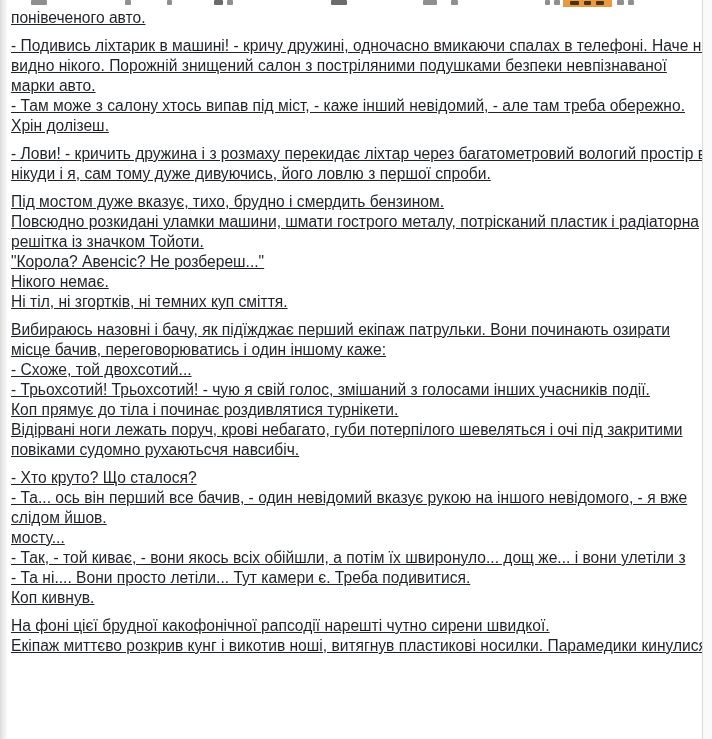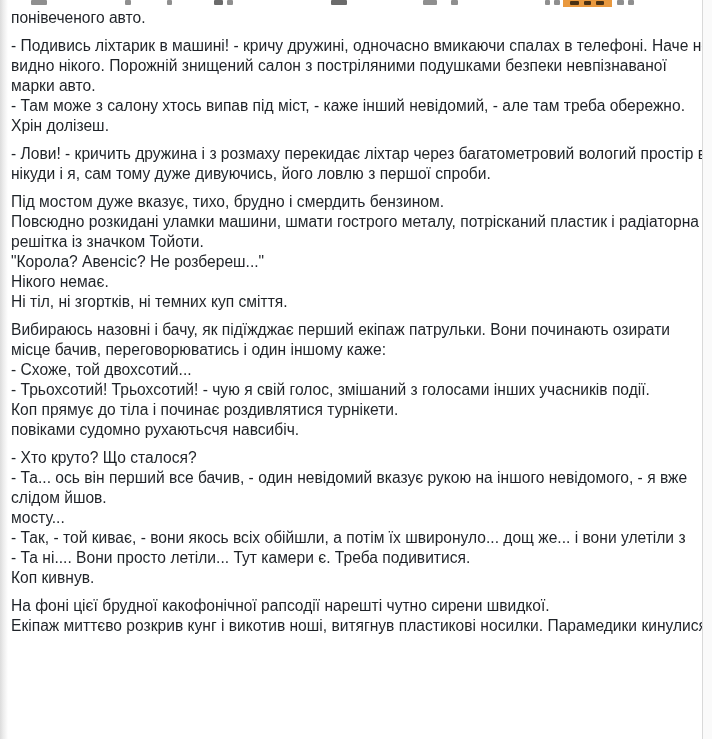--- a/index.html
+++ b/index.html
@@ -36,21 +36,21 @@
     position:absolute;top:0;height:7px;
     background:#e9993f;
   }
   .find-highlight .mark{
     position:absolute;top:1px;height:4px;
     background:#4a3114;border-radius:1px;
   }
   .content{
     position:absolute;left:11px;top:8px;width:692px;
   }
-  .para{margin:0 0 8px 0;}
+  .para{margin:0 0 8px 0;text-decoration:underline;}
   .line{
     height:20px;
     white-space:nowrap;
     overflow:hidden;
   }
 </style>
 </head>
 <body>
 
 <div class="page" style="background: rgb(255, 255, 255); color: rgb(31, 35, 40);">
@@ -97,20 +97,21 @@
         <div class="line">"Корола? Авенсіс? Не розбереш..."</div>
         <div class="line">Нікого немає.</div>
         <div class="line">Ні тіл, ні згортків, ні темних куп сміття.</div>
       </div>
       <div class="para">
         <div class="line">Вибираюсь назовні і бачу, як підїжджає перший екіпаж патрульки. Вони починають озирати</div>
         <div class="line">місце бачив, переговорюватись і один іншому каже:</div>
         <div class="line">- Схоже, той двохсотий...</div>
         <div class="line">- Трьохсотий! Трьохсотий! - чую я свій голос, змішаний з голосами інших учасників події.</div>
         <div class="line">Коп прямує до тіла і починає роздивлятися турнікети.</div>
+        <div class="line">Відірвані ноги лежать поруч, крові небагато, губи потерпілого шевеляться і очі під закритими</div>
         <div class="line">повіками судомно рухаютьсчя навсибіч.</div>
       </div>
       <div class="para">
         <div class="line">- Хто круто? Що сталося?</div>
         <div class="line">- Та... ось він перший все бачив, - один невідомий вказує рукою на іншого невідомого, - я вже</div>
         <div class="line">слідом йшов.</div>
         <div class="line">мосту...</div>
         <div class="line">- Так, - той киває, - вони якось всіх обійшли, а потім їх швиронуло... дощ же... і вони улетіли з</div>
         <div class="line">- Та ні.... Вони просто летіли... Тут камери є. Треба подивитися.</div>
         <div class="line">Коп кивнув.</div>

